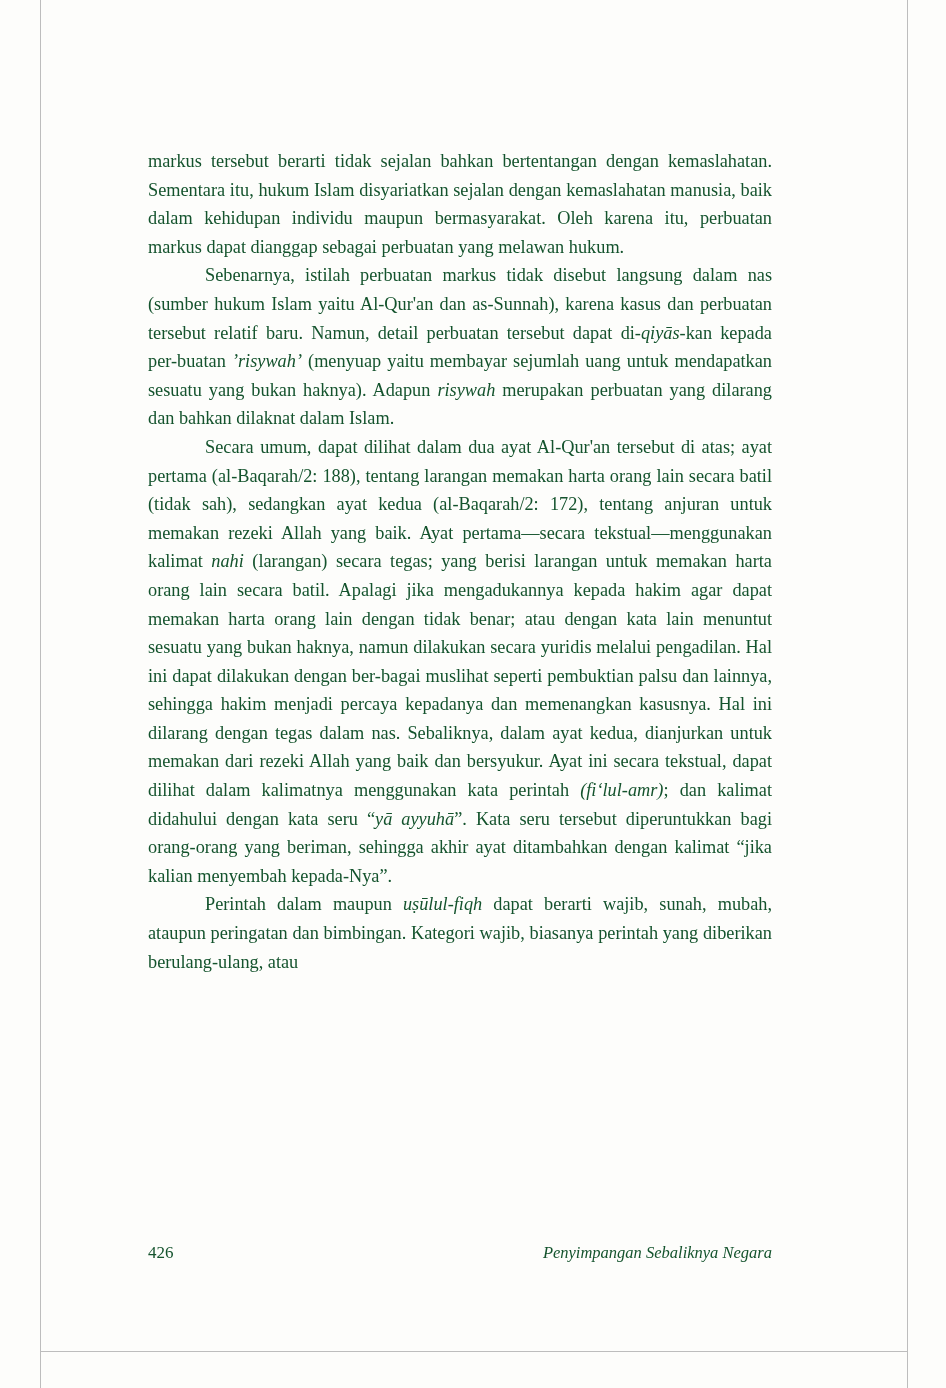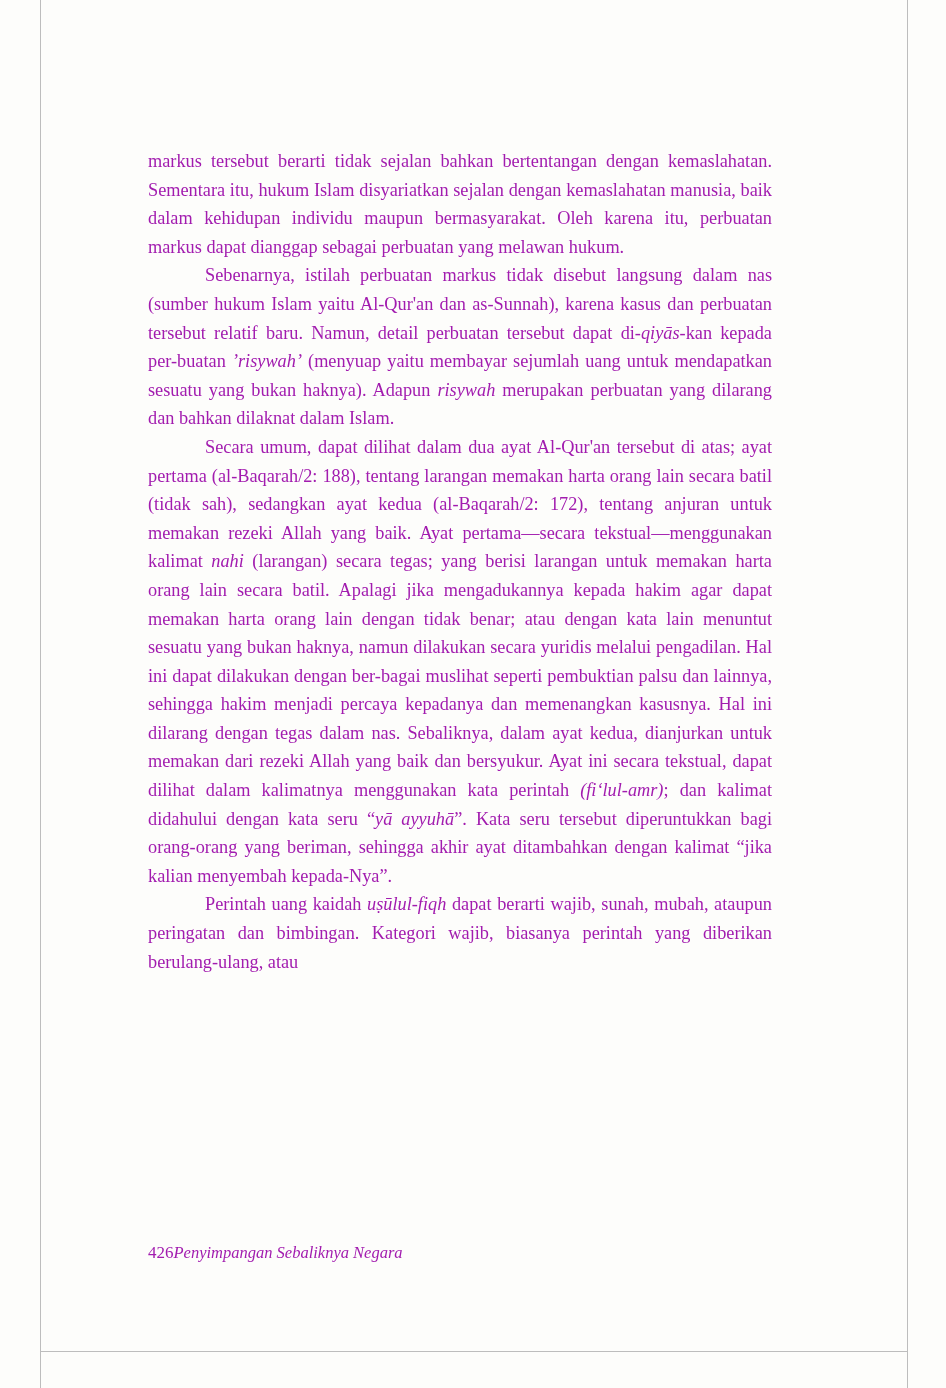--- a/index.html
+++ b/index.html
@@ -6,21 +6,21 @@
     margin: 0;
     padding: 0;
     background: #ffffff;
   }
   .page {
     position: relative;
     width: 946px;
     height: 1388px;
     background: #fdfdfb;
     font-family: "Liberation Serif", serif;
-    color: #a21caf;
+    color: #14532d;
     overflow: hidden;
   }
   .border-line {
     position: absolute;
     background: #bdbdbd;
   }
   .border-left {
     left: 40px; top: 0; bottom: 0; width: 1px;
   }
   .border-right {
@@ -48,21 +48,21 @@
   .para i {
     font-style: italic;
     font-family: Liberation Serif, serif;
   }
   .footer {
     position: absolute;
     left: 148px;
     width: 624px;
     top: 1243px;
     display: flex;
-    justify-content: flex-start;
+    justify-content: space-between;
     align-items: baseline;
   }
   .page-number {
     font-size: 17px;
   }
   .running-title {
     font-style: italic;
     font-size: 16.5px;
   }
 </style>
@@ -71,20 +71,20 @@
 
 <div class="page">
   <div class="border-line border-left"></div>
   <div class="border-line border-right"></div>
   <div class="border-line border-bottom"></div>
 
   <main class="text-block" id="paragraphs">
       <p class="para"><span>markus tersebut berarti tidak sejalan bahkan bertentangan dengan kemaslahatan. Sementara itu, hukum Islam disyariatkan sejalan dengan kemaslahatan manusia, baik dalam kehidupan individu maupun bermasyarakat. Oleh karena itu, perbuatan markus dapat dianggap sebagai perbuatan yang melawan hukum.</span></p>
       <p class="para indent"><span>Sebenarnya, istilah perbuatan markus tidak disebut langsung dalam nas (sumber hukum Islam yaitu Al-Qur'an dan as-Sunnah), karena kasus dan perbuatan tersebut relatif baru. Namun, detail perbuatan tersebut dapat di-</span><i>qiyās</i><span>-kan kepada per-buatan </span><i>’risywah’</i><span> (menyuap yaitu membayar sejumlah uang untuk mendapatkan sesuatu yang bukan haknya). Adapun </span><i>risywah</i><span> merupakan perbuatan yang dilarang dan bahkan dilaknat dalam Islam.</span></p>
       <p class="para indent"><span>Secara umum, dapat dilihat dalam dua ayat Al-Qur'an tersebut di atas; ayat pertama (al-Baqarah/2: 188), tentang larangan memakan harta orang lain secara batil (tidak sah), sedangkan ayat kedua (al-Baqarah/2: 172), tentang anjuran untuk memakan rezeki Allah yang baik. Ayat pertama—secara tekstual—menggunakan kalimat </span><i>nahi</i><span> (larangan) secara tegas; yang berisi larangan untuk memakan harta orang lain secara batil. Apalagi jika mengadukannya kepada hakim agar dapat memakan harta orang lain dengan tidak benar; atau dengan kata lain menuntut sesuatu yang bukan haknya, namun dilakukan secara yuridis melalui pengadilan. Hal ini dapat dilakukan dengan ber-bagai muslihat seperti pembuktian palsu dan lainnya, sehingga hakim menjadi percaya kepadanya dan memenangkan kasusnya. Hal ini dilarang dengan tegas dalam nas. Sebaliknya, dalam ayat kedua, dianjurkan untuk memakan dari rezeki Allah yang baik dan bersyukur. Ayat ini secara tekstual, dapat dilihat dalam kalimatnya menggunakan kata perintah </span><i>(fi‘lul-amr)</i><span>; dan kalimat didahului dengan kata seru “</span><i>yā ayyuhā</i><span>”. Kata seru tersebut diperuntukkan bagi orang-orang yang beriman, sehingga akhir ayat ditambahkan dengan kalimat “jika kalian menyembah kepada-Nya”.</span></p>
-      <p class="para indent"><span>Perintah uang kaidah </span><i>uṣūlul-fiqh</i><span> dapat berarti wajib, sunah, mubah, ataupun peringatan dan bimbingan. Kategori wajib, biasanya perintah yang diberikan berulang-ulang, atau</span></p>
+      <p class="para indent"><span>Perintah dalam maupun </span><i>uṣūlul-fiqh</i><span> dapat berarti wajib, sunah, mubah, ataupun peringatan dan bimbingan. Kategori wajib, biasanya perintah yang diberikan berulang-ulang, atau</span></p>
     </main>
 
   <footer class="footer">
     <span class="page-number">426</span>
     <span class="running-title">Penyimpangan Sebaliknya Negara</span>
   </footer>
 </div>
 
 </body></html>

